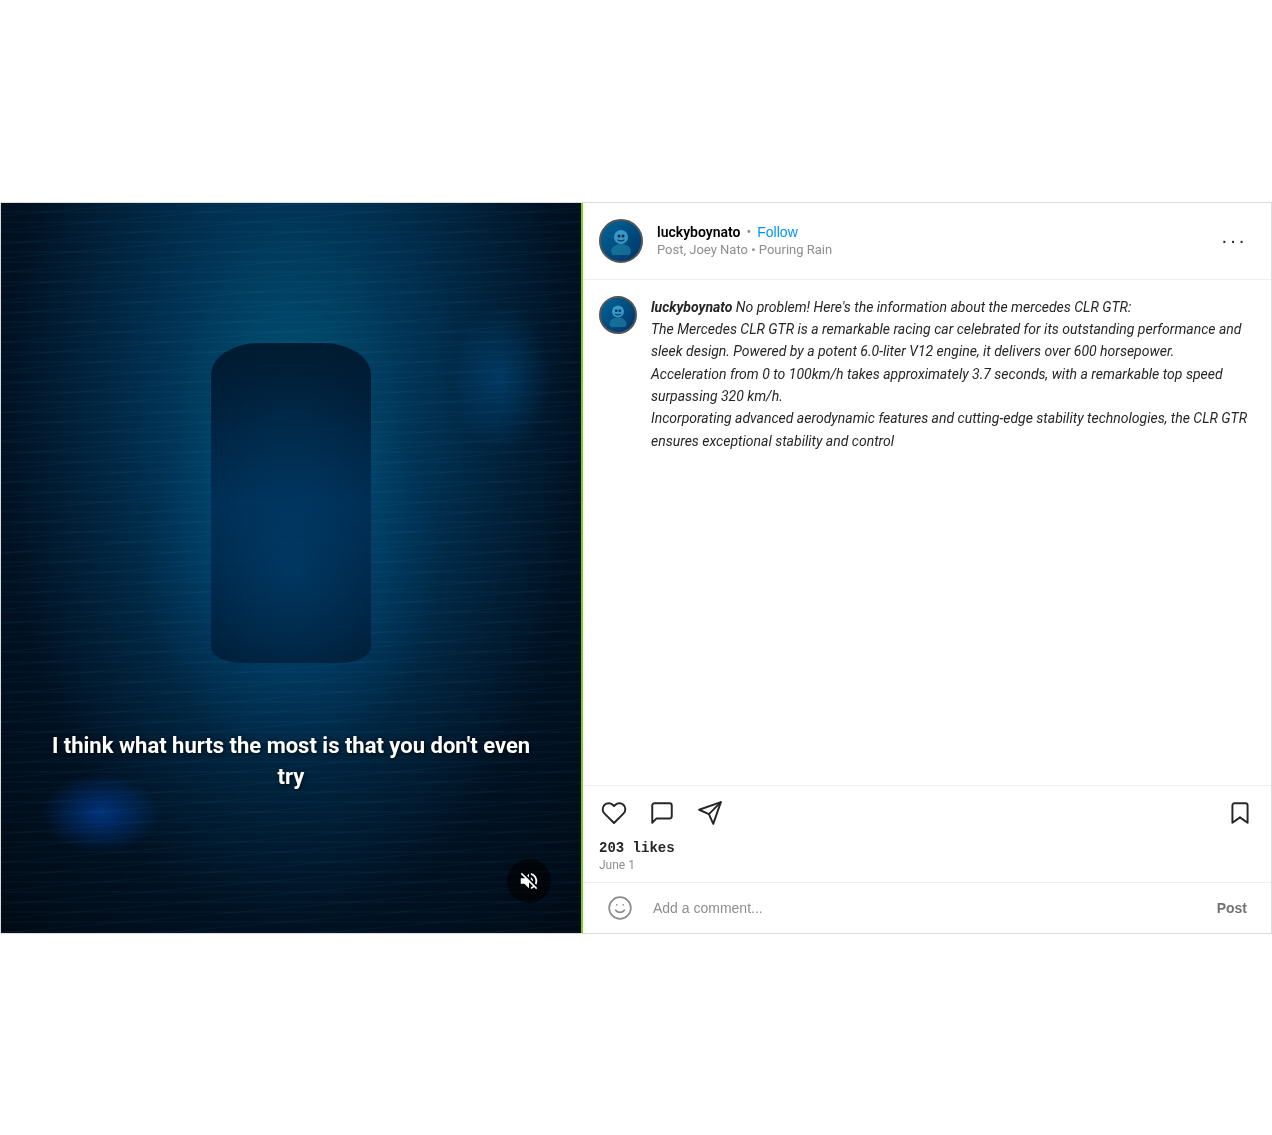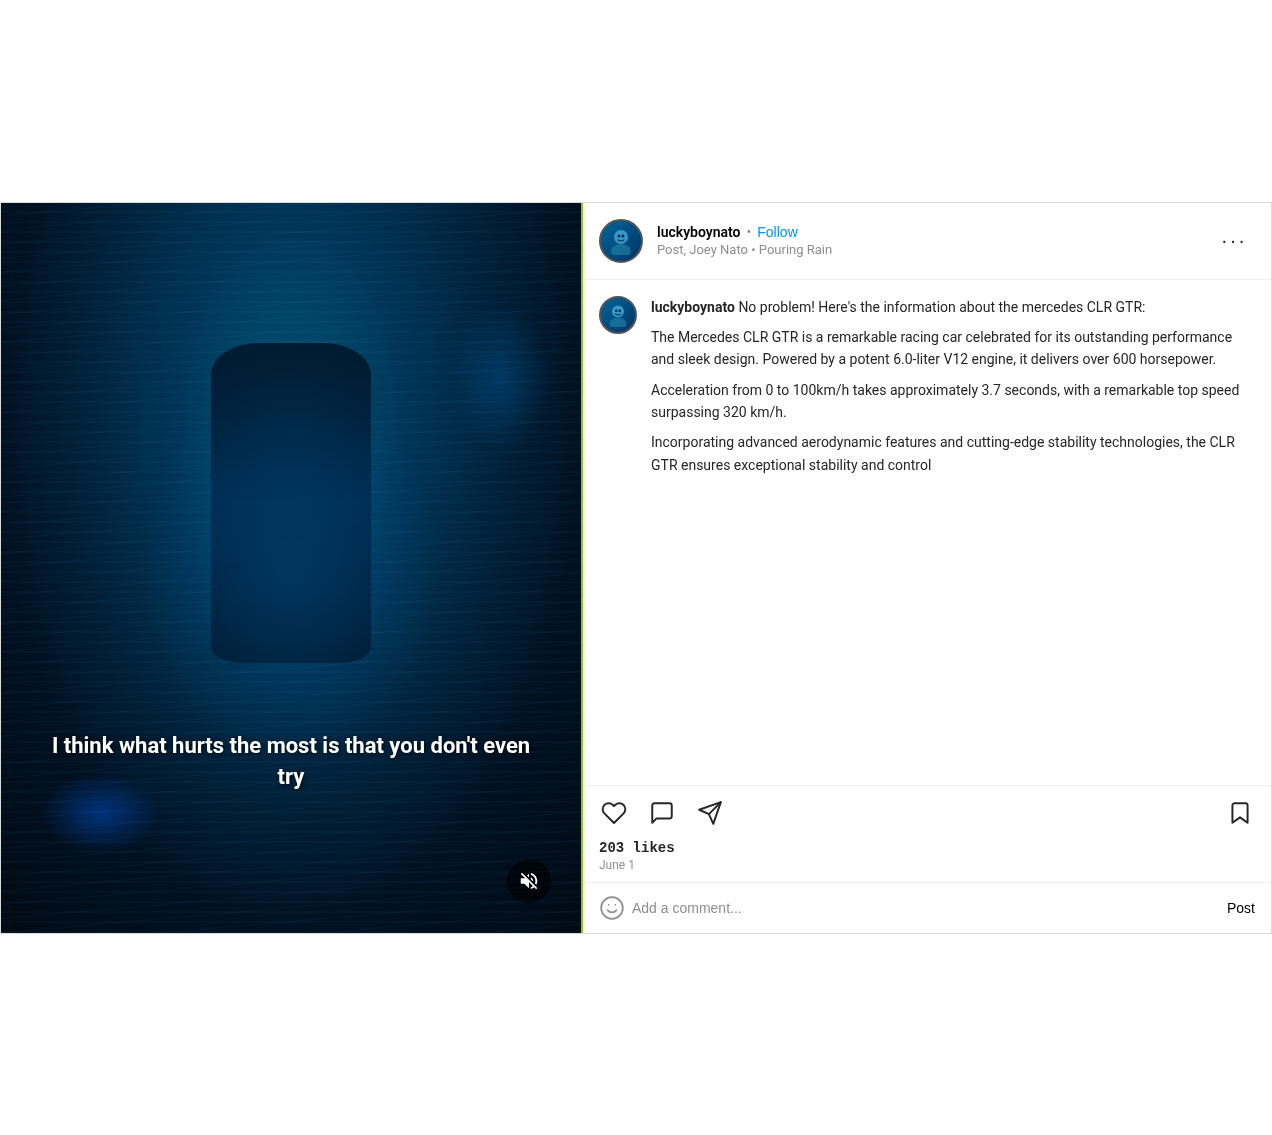--- a/index.html
+++ b/index.html
@@ -208,20 +208,21 @@
     
     .comment-section {
       flex: 1;
       overflow-y: auto;
       padding: 16px 16px;
     }
     .comment-row {
       display: flex;
       gap: 14px;
       align-items: flex-start;
+      font-style: italic;
     }
     .comment-avatar {
       width: 38px;
       height: 38px;
       border-radius: 50%;
       overflow: hidden;
       background: linear-gradient(135deg, #006699, #003366);
       display: flex;
       align-items: center;
       justify-content: center;
@@ -236,21 +237,21 @@
       color: #262626;
       line-height: 1.6;
     }
     .comment-username {
       font-weight: 700;
     }
     .comment-text {
       font-weight: 400;
     }
     .paragraph-break {
-      margin-top: 8px;
+      margin-top: 0;
       display: block;
     }
 
     
     .actions-bar {
       display: flex;
       align-items: center;
       padding: 12px 16px 8px;
       border-top: 1px solid #efefef;
       gap: 18px;
@@ -286,23 +287,23 @@
     .post-date {
       font-size: 12px;
       color: #8e8e8e;
       margin-top: 2px;
     }
 
     
     .add-comment {
       display: flex;
       align-items: center;
-      padding: 12px 16px;
+      padding: 12px 24px;
       border-top: 1px solid #efefef;
-      gap: 7px;
+      gap: 20px;
     }
     .smiley-icon {
       background: none;
       border: none;
       cursor: pointer;
       font-size: 22px;
       color: #8e8e8e;
       display: flex;
       align-items: center;
     }
@@ -314,22 +315,22 @@
       color: #262626;
       background: transparent;
     }
     .comment-input::placeholder {
       color: #8e8e8e;
     }
     .post-btn {
       background: none;
       border: none;
       cursor: pointer;
-      color: #000000;
-      font-weight: 400;
+      color: #737373;
+      font-weight: 700;
       font-size: 14px;
     }
   </style>
 </head>
 <body>
 
 <div class="post-container">
 
   <div class="video-panel">
     <div class="video-bg"></div>

